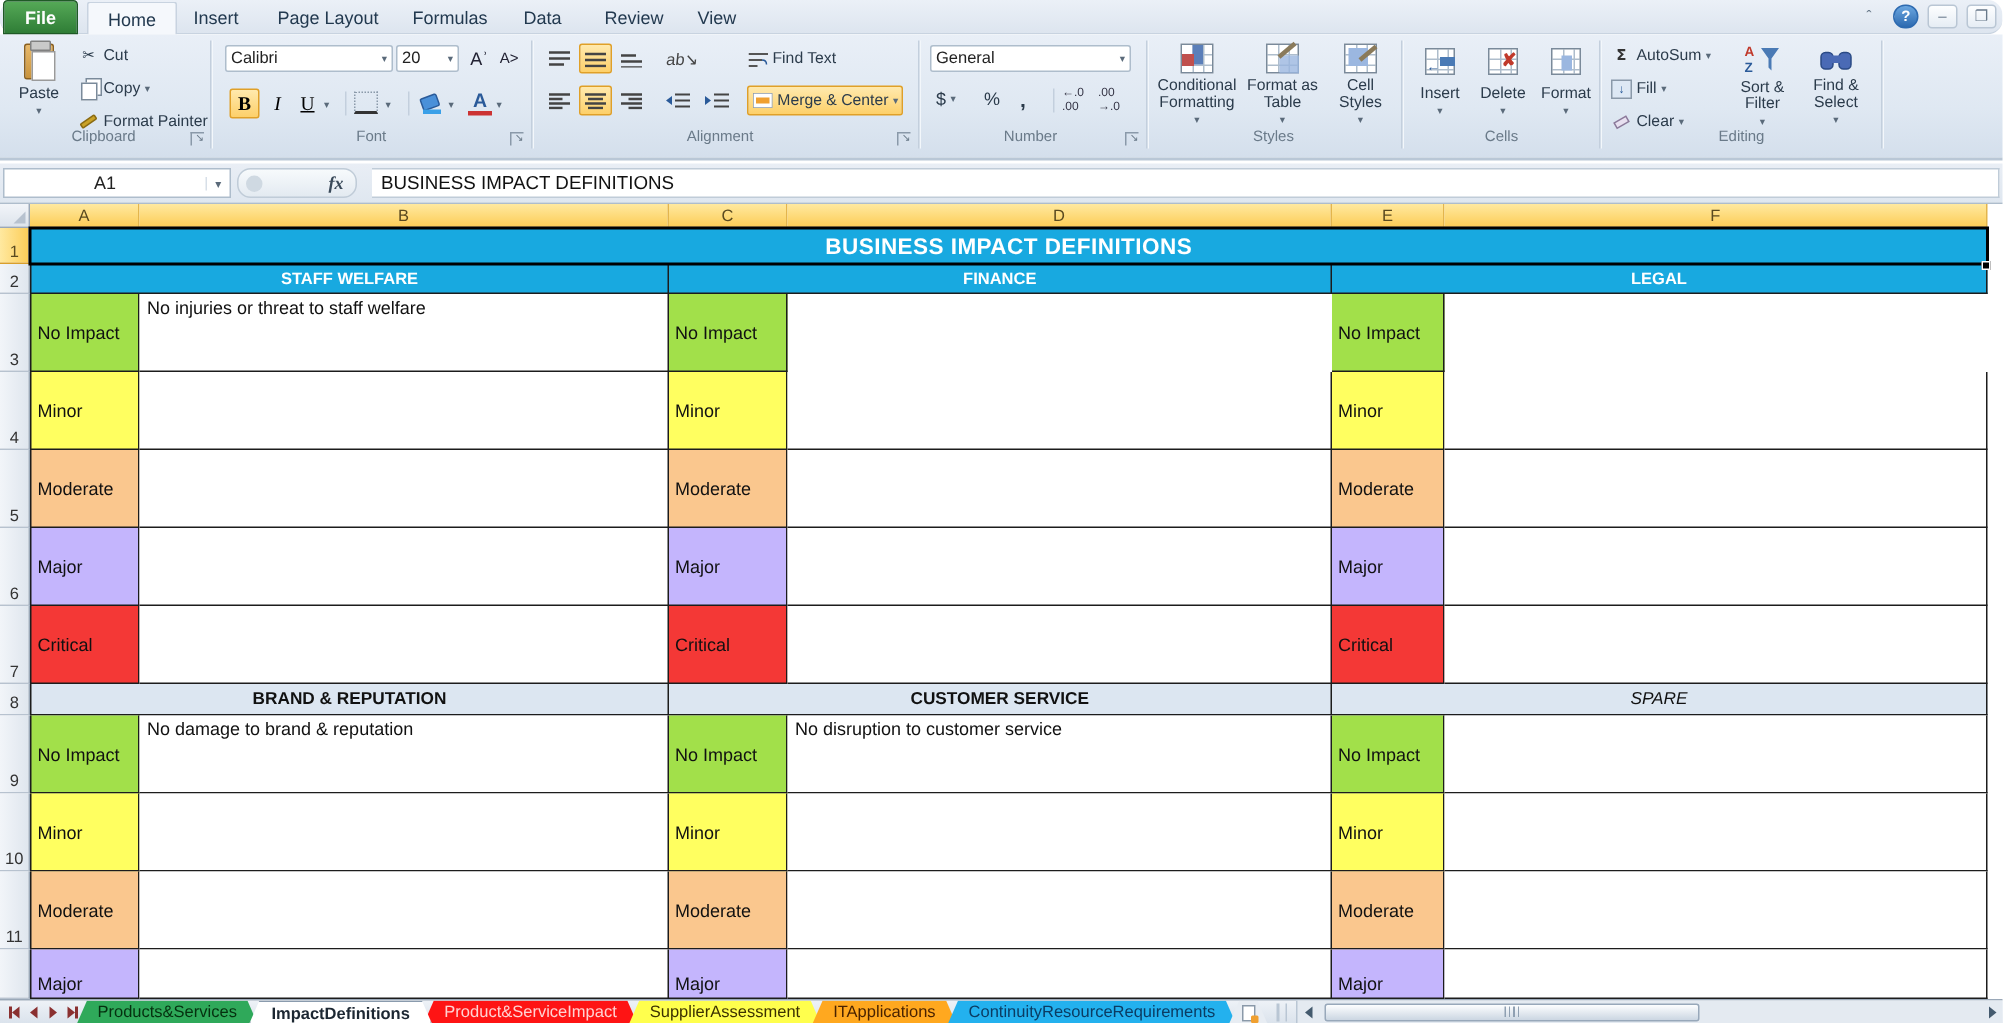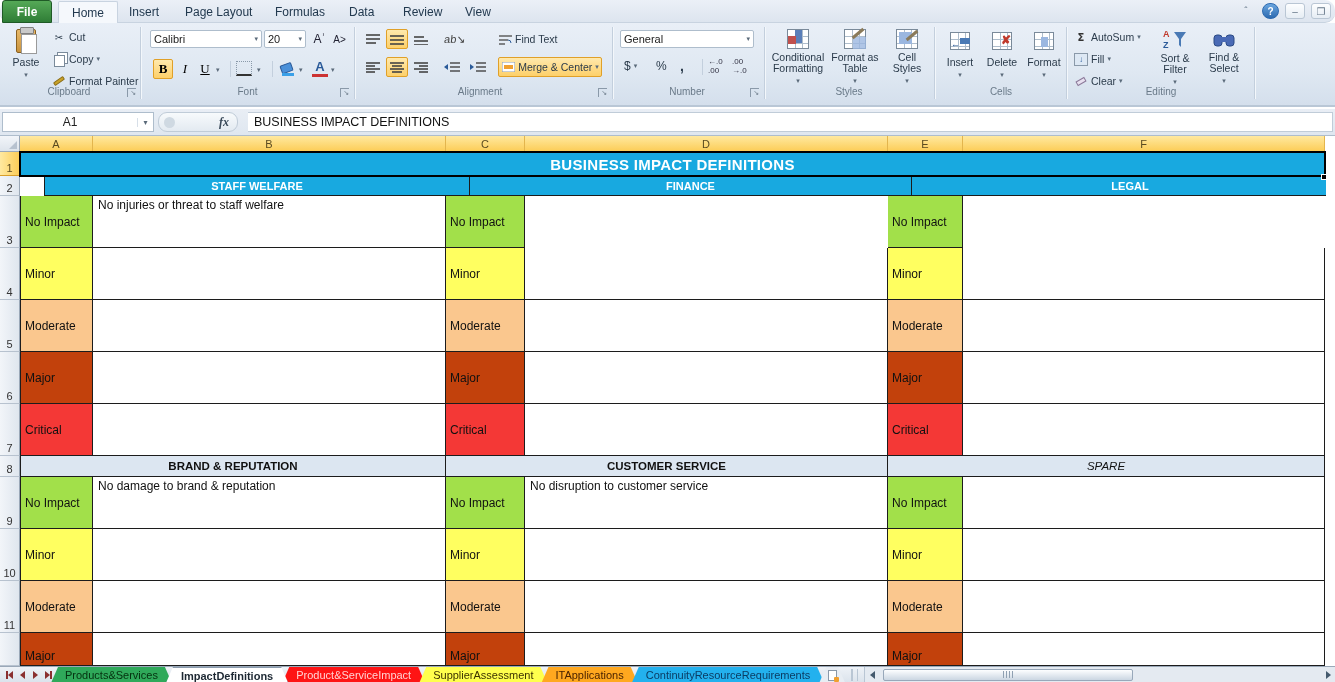--- a/index.html
+++ b/index.html
@@ -106,30 +106,30 @@
   .r10 { top:393px; height:52px; }
   .r11 { top:445px; height:52px; }
   .r12 { top:497px; height:33px; }
 
   .cell { position:absolute; border-right:1px solid #1c1c1c; border-bottom:1px solid #1c1c1c; font-size:12px; color:#111; }
   .cell.first { border-left:1px solid #1c1c1c; }
   .title-cell { background:#18a9e0; color:#fff; font-weight:bold; font-size:15px;
     display:flex; align-items:center; justify-content:center; letter-spacing:.3px;
     border:none; }
   .band-blue { background:#18a9e0; color:#fff; font-weight:bold; font-size:11px;
-    display:flex; align-items:center; justify-content:center;margin-left:24px; }
+    display:flex; align-items:center; justify-content:center; }
   .band-gray { background:#dce6f1; color:#111; font-weight:bold; font-size:11.5px;
     display:flex; align-items:center; justify-content:center; }
   .band-gray.it { font-weight:normal; font-style:italic; }
   .lvl { display:flex; align-items:center; padding-left:4px; }
   .desc { padding:2px 0 0 5px; background:#fff; }
   .lv0 { background:#a2e04a; }
   .lv1 { background:#ffff60; }
   .lv2 { background:#fac78e; }
-  .lv3 { background:#c2410c; }
+  .lv3 { background:#c4b5fd; }
   .lv4 { background:#f43836; }
 
   #selbox { position:absolute; left:19px; top:15px; width:1307px; height:26px;
     border:2px solid #000; background:transparent; }
   #fillhandle { position:absolute; left:1321px; top:38px; width:6px; height:6px;
     background:#000; border:1px solid #fff; }
   #rightmargin { position:absolute; left:1326px; top:16px; width:9px; height:514px; background:#fff; }
 
   
   #tabbar { position:absolute; left:0; top:666px; width:1335px; height:16px;

